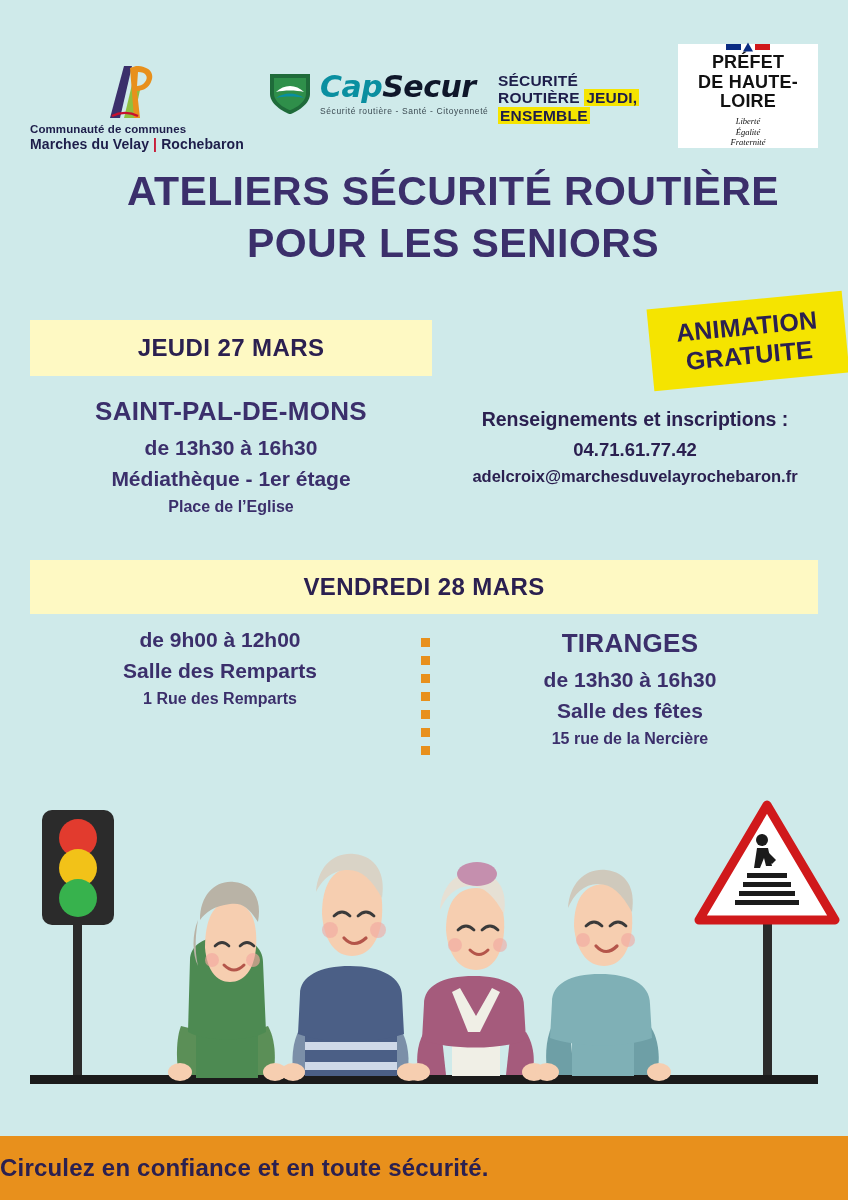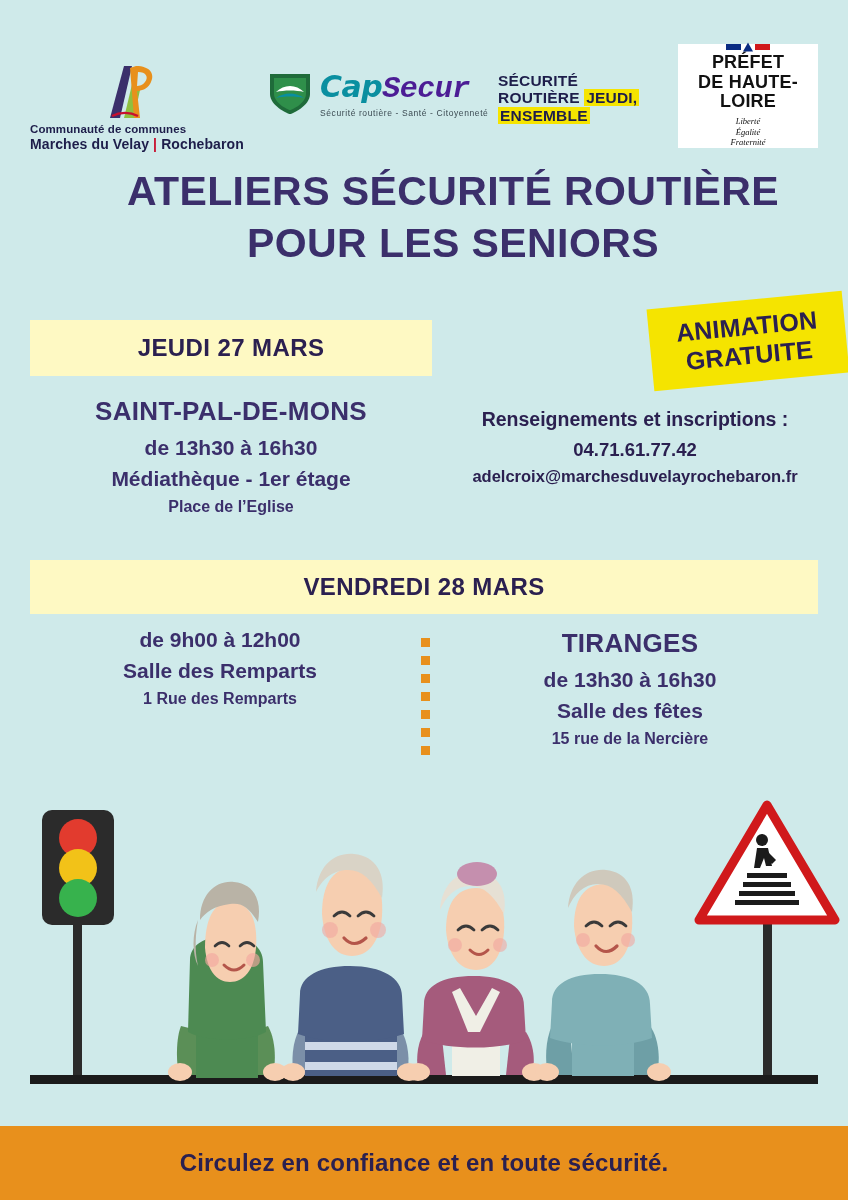--- a/index.html
+++ b/index.html
@@ -79,21 +79,21 @@
   .caps-words { padding-top: 2px; }
   .caps-title {
     font-family: "DejaVu Sans", sans-serif;
     font-size: 30px;
     font-weight: 700;
     font-style: italic;
     color: #0a8fa0;
     letter-spacing: -0.5px;
     line-height: 1;
   }
-  .caps-title .cap2 { color: #4c1d95; font-family: Liberation Mono, monospace; }
+  .caps-title .cap2 { color: #0f172a; }
   .caps-sub {
     font-size: 8.5px;
     color: #3b4a52;
     letter-spacing: 0.6px;
     margin-top: 4px;
     text-align: center;
   }
 
   
   .logo-sr {
@@ -309,25 +309,24 @@
     width: 848px;
     height: 330px;
   }
 
   
   .footer {
     position: absolute;
     left: 0;
     bottom: 0;
     width: 848px;
-    height: 74px;
+    height: 64px;
     background: #e8901c;
     display: flex;
     align-items: center;
-    justify-content: center;
   }
   .footer-text {
     color: #2b2050;
     font-size: 24px;
     font-weight: 700;
     letter-spacing: 0.2px;
   }
 </style>
 </head>
 <body>

